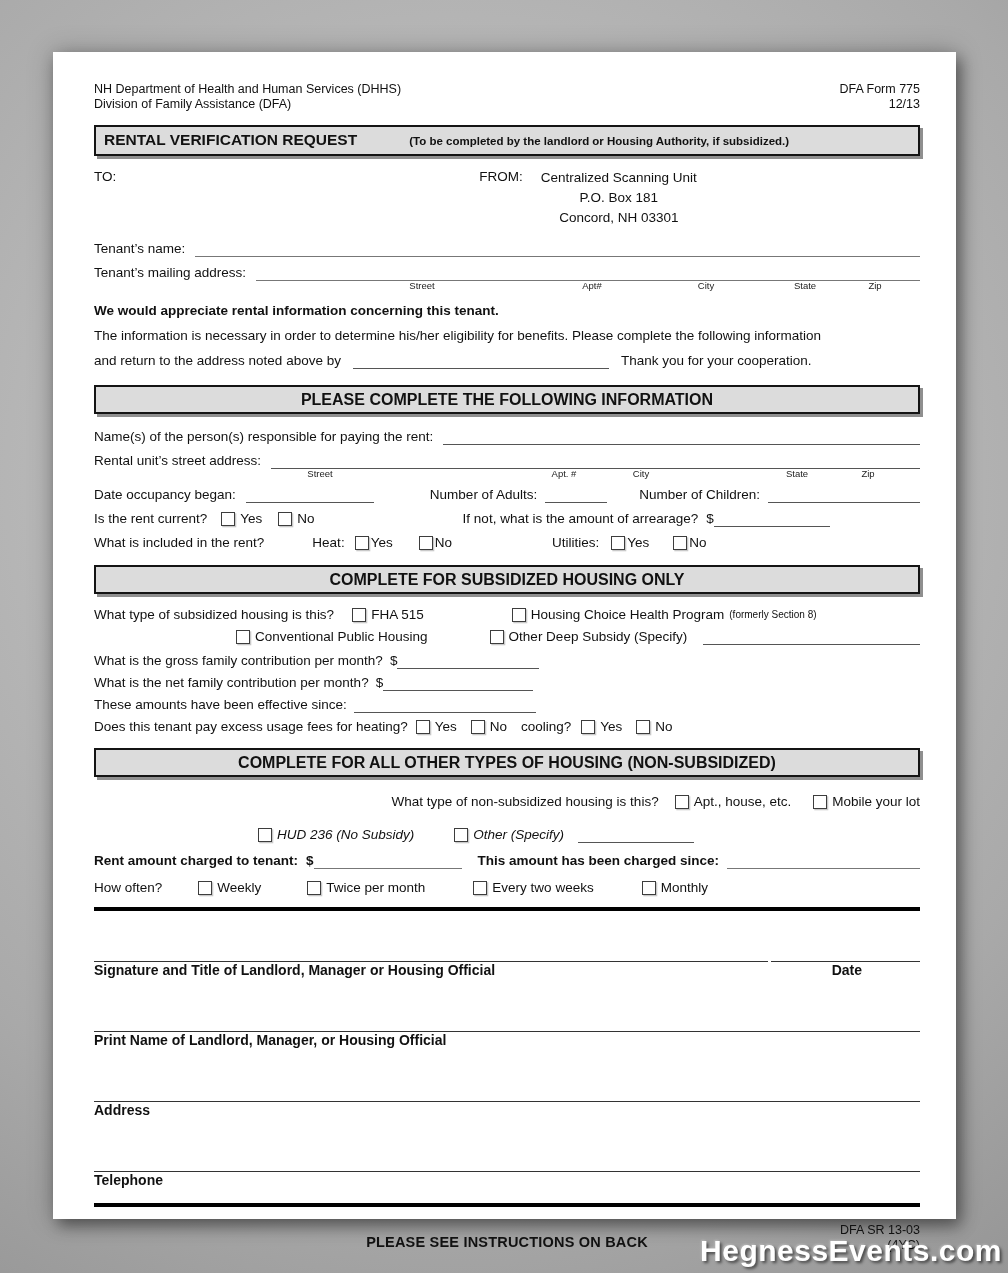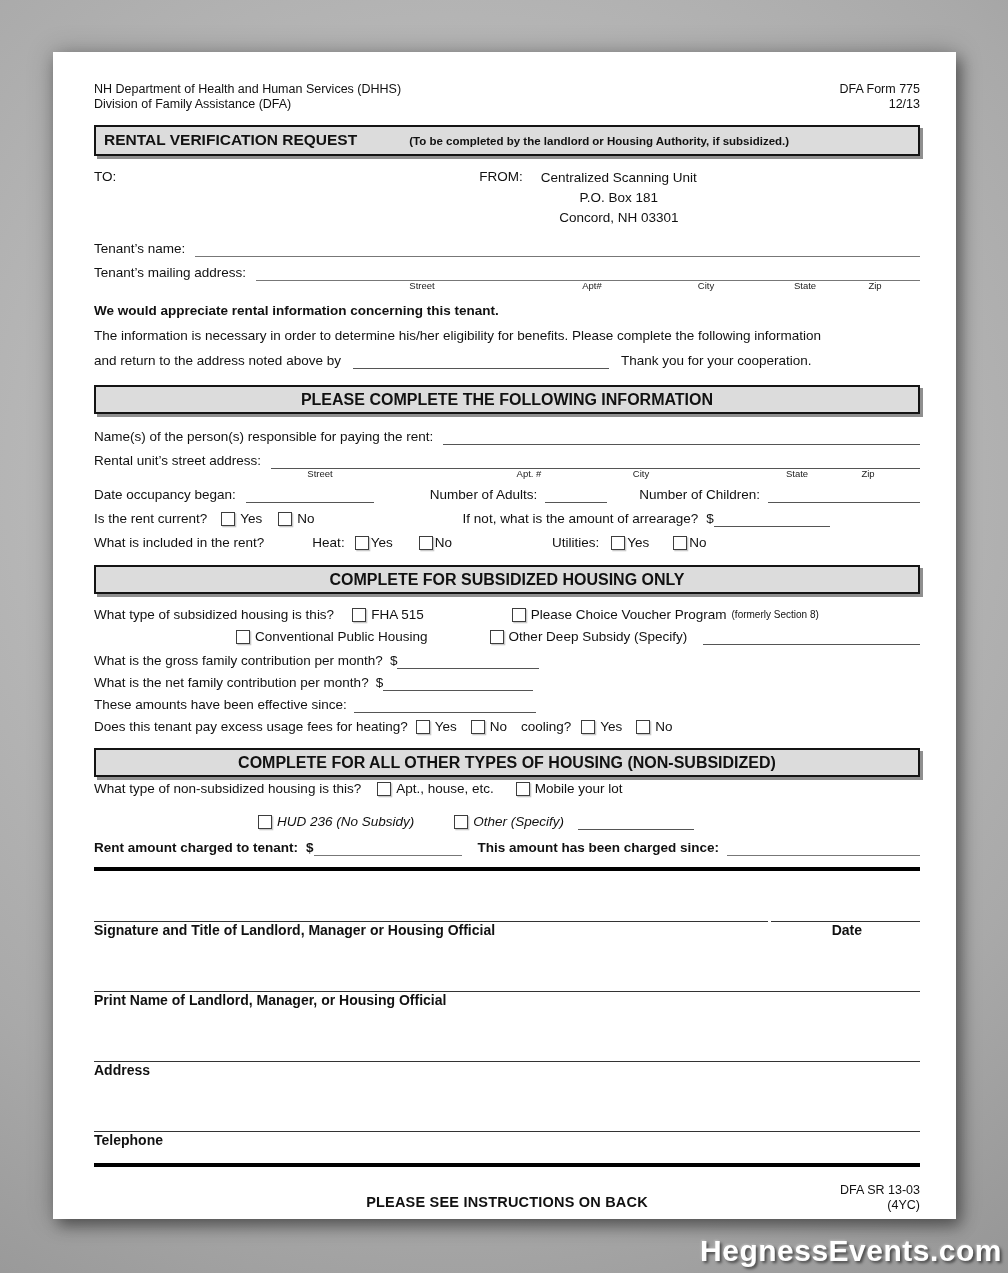--- a/index.html
+++ b/index.html
@@ -114,21 +114,21 @@
     <span class="lbl">Name(s) of the person(s) responsible for paying the rent:</span>
     <span class="fl flex1" style="margin-left:10px;"></span>
   </div>
 
   <div class="row">
     <span class="lbl">Rental unit’s street address:</span>
     <span class="fl flex1" style="margin-left:10px;"></span>
   </div>
   <div class="cols">
     <span style="left:226px;">Street</span>
-    <span style="left:435px;">Apt. #</span>
+    <span style="left:470px;">Apt. #</span>
     <span style="left:547px;">City</span>
     <span style="left:703px;">State</span>
     <span style="left:774px;">Zip</span>
   </div>
 
   <div class="row">
     <span class="lbl">Date occupancy began:</span>
     <span class="fl" style="margin-left:10px;flex:0 0 128px;"></span>
     <span class="lbl" style="margin-left:56px;">Number of Adults:</span>
     <span class="fl" style="margin-left:8px;flex:0 0 62px;"></span>
@@ -161,21 +161,21 @@
     <span class="lbl">No</span>
   </div>
 
   <div class="bar center" style="margin-top:14px;">COMPLETE FOR SUBSIDIZED HOUSING ONLY</div>
 
   <div class="crow" style="margin-top:12px;">
     <span class="lbl">What type of subsidized housing is this?</span>
     <span class="cb" style="margin-left:18px;"></span>
     <span class="lbl">FHA 515</span>
     <span class="cb" style="margin-left:88px;"></span>
-    <span class="lbl">Please Choice Voucher Program</span>
+    <span class="lbl">Housing Choice Health Program</span>
     <span class="lbl note" style="margin-left:5px;">(formerly Section 8)</span>
   </div>
   <div class="crow" style="margin-top:5px;padding-left:142px;">
     <span class="cb"></span>
     <span class="lbl">Conventional Public Housing</span>
     <span class="cb" style="margin-left:62px;"></span>
     <span class="lbl">Other Deep Subsidy (Specify)</span>
     <span class="fl flex1" style="margin-left:16px;align-self:flex-end;"></span>
   </div>
 
@@ -201,21 +201,21 @@
     <span class="lbl">No</span>
     <span class="lbl" style="margin-left:14px;">cooling?</span>
     <span class="cb" style="margin-left:10px;"></span>
     <span class="lbl">Yes</span>
     <span class="cb" style="margin-left:14px;"></span>
     <span class="lbl">No</span>
   </div>
 
   <div class="bar center">COMPLETE FOR ALL OTHER TYPES OF HOUSING (NON-SUBSIDIZED)</div>
 
-  <div class="crow" style="margin-top:3px;">
+  <div class="crow" style="margin-top:16px;justify-content:flex-end;">
     <span class="lbl">What type of non-subsidized housing is this?</span>
     <span class="cb" style="margin-left:16px;"></span>
     <span class="lbl">Apt., house, etc.</span>
     <span class="cb" style="margin-left:22px;"></span>
     <span class="lbl">Mobile your lot</span>
   </div>
   <div class="crow" style="margin-top:16px;padding-left:164px;font-style:italic;">
     <span class="cb"></span>
     <span class="lbl">HUD 236 (No Subsidy)</span>
     <span class="cb" style="margin-left:40px;"></span>
@@ -224,20 +224,31 @@
   </div>
 
   <div class="row" style="margin-top:9px;font-weight:bold;">
     <span class="lbl">Rent amount charged to tenant:</span>
     <span class="lbl" style="margin-left:8px;">$</span>
     <span class="fl" style="flex:0 0 148px;border-color:#777;"></span>
     <span class="lbl" style="margin-left:16px;">This amount has been charged since:</span>
     <span class="fl flex1" style="margin-left:8px;border-color:#777;"></span>
   </div>
 
+  <div class="crow" style="margin-top:10px;">
+    <span class="lbl">How often?</span>
+    <span class="cb" style="margin-left:36px;"></span>
+    <span class="lbl">Weekly</span>
+    <span class="cb" style="margin-left:46px;"></span>
+    <span class="lbl">Twice per month</span>
+    <span class="cb" style="margin-left:48px;"></span>
+    <span class="lbl">Every two weeks</span>
+    <span class="cb" style="margin-left:48px;"></span>
+    <span class="lbl">Monthly</span>
+  </div>
 
   <div class="thick" style="margin-top:11px;"></div>
 
   <div class="sigline" style="margin-top:36px;">
     <span class="fl" style="flex:0 0 674px;border-color:#333;"></span>
     <span class="fl flex1" style="border-color:#333;"></span>
   </div>
   <div class="siglbl">
     <span>Signature and Title of Landlord, Manager or Housing Official</span>
     <span style="margin-left:auto;margin-right:58px;">Date</span>

